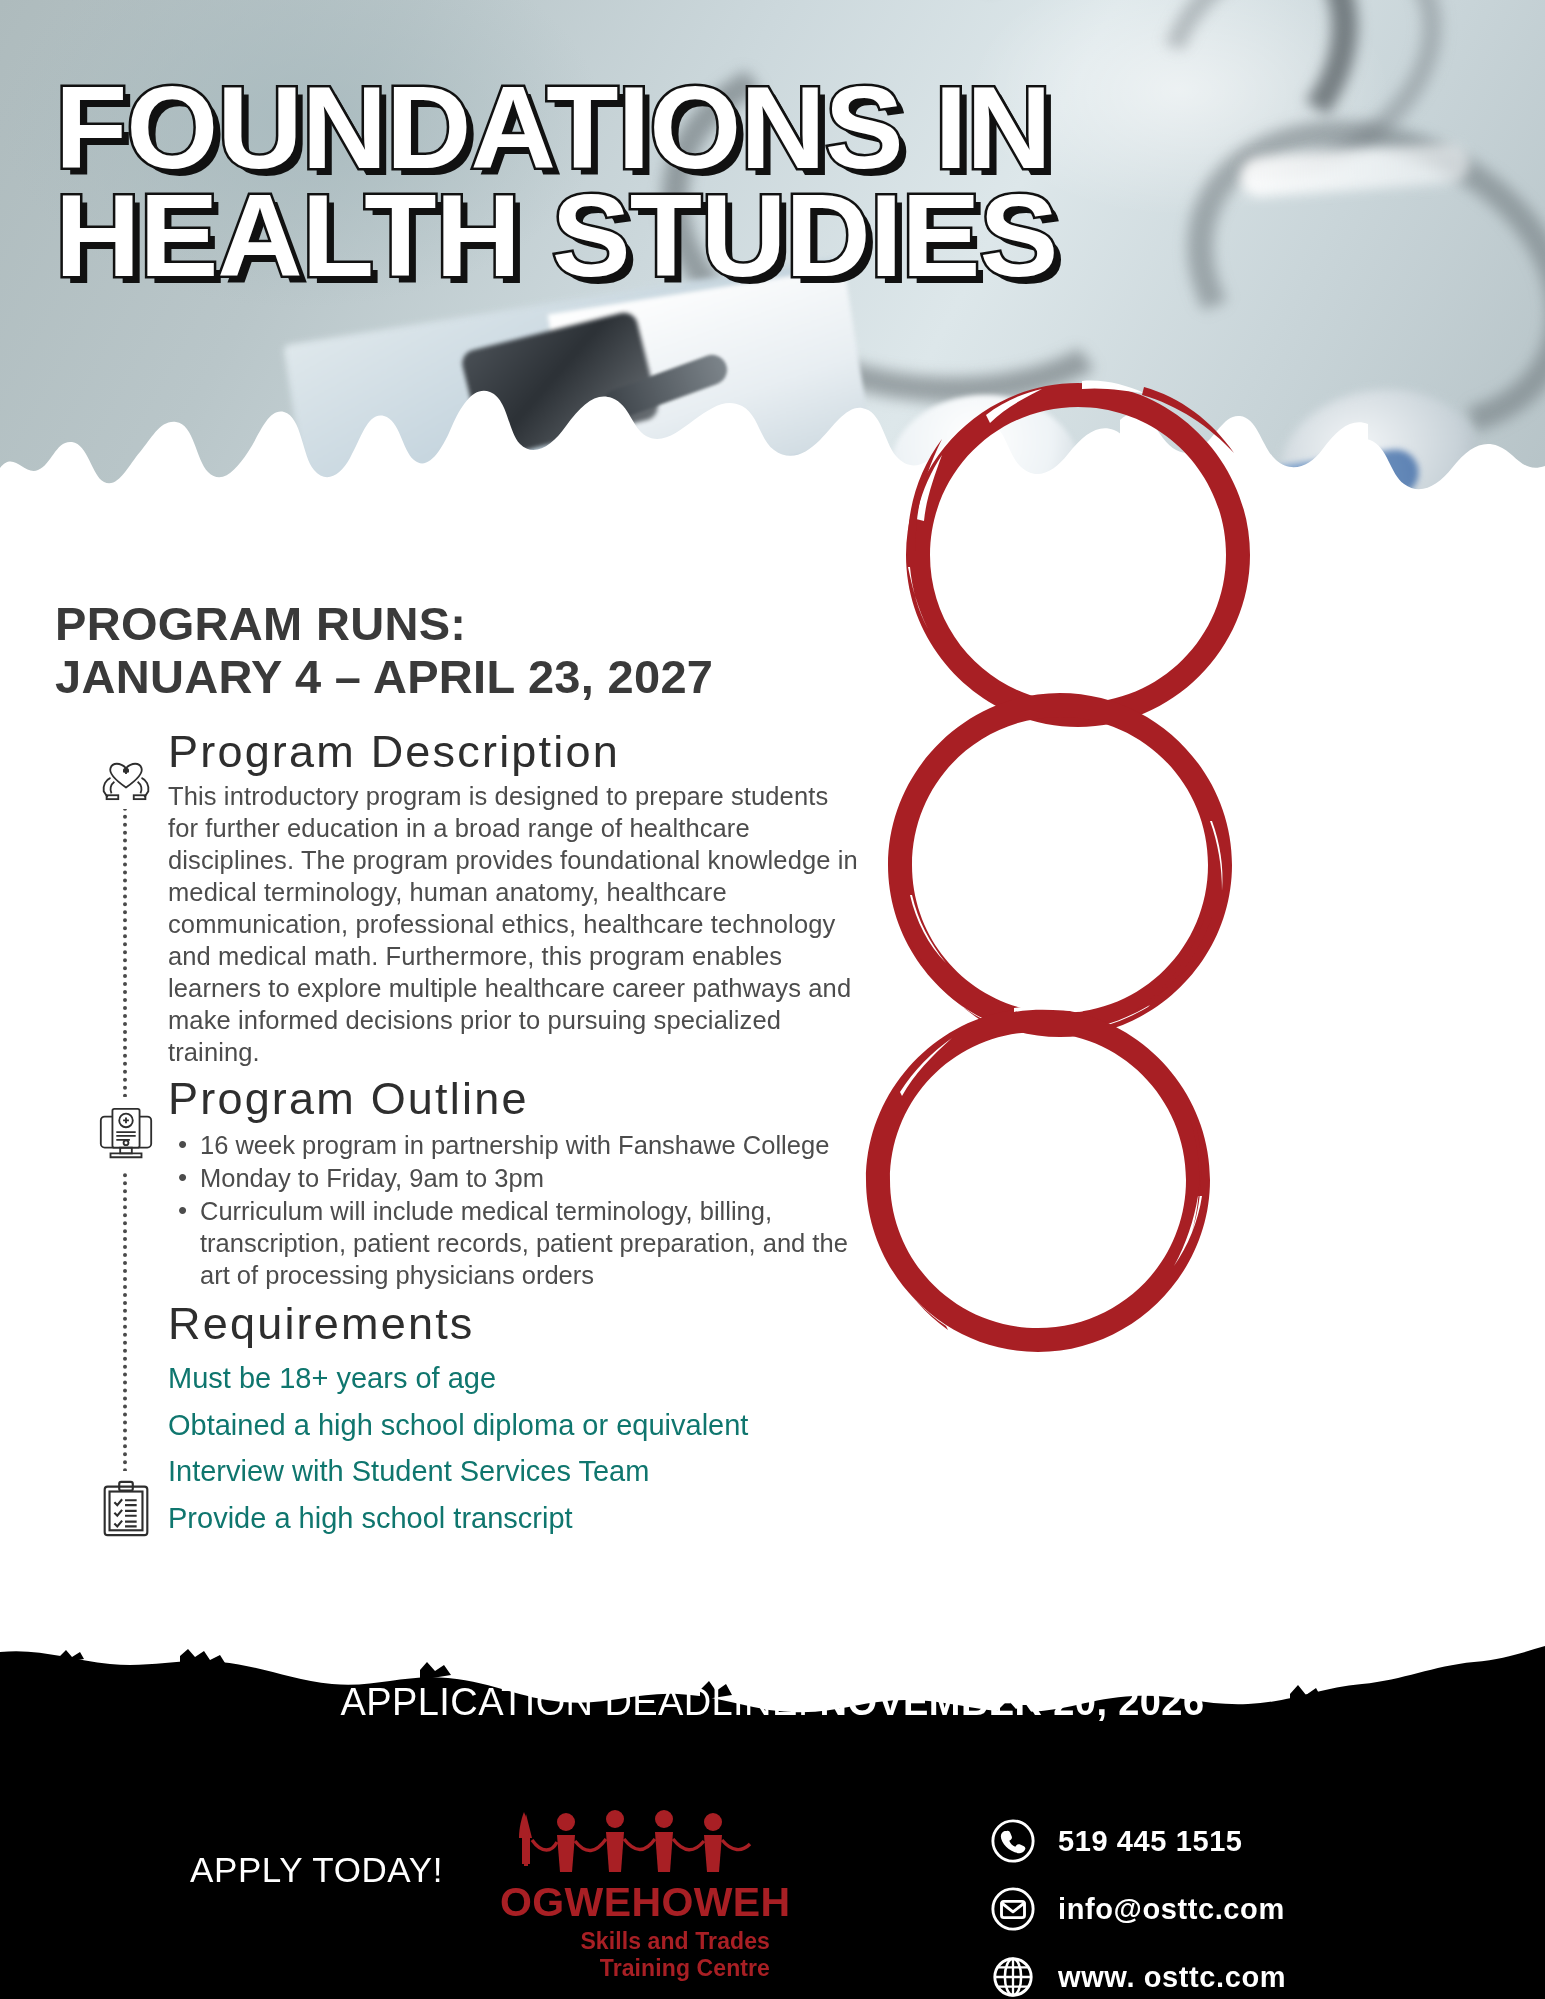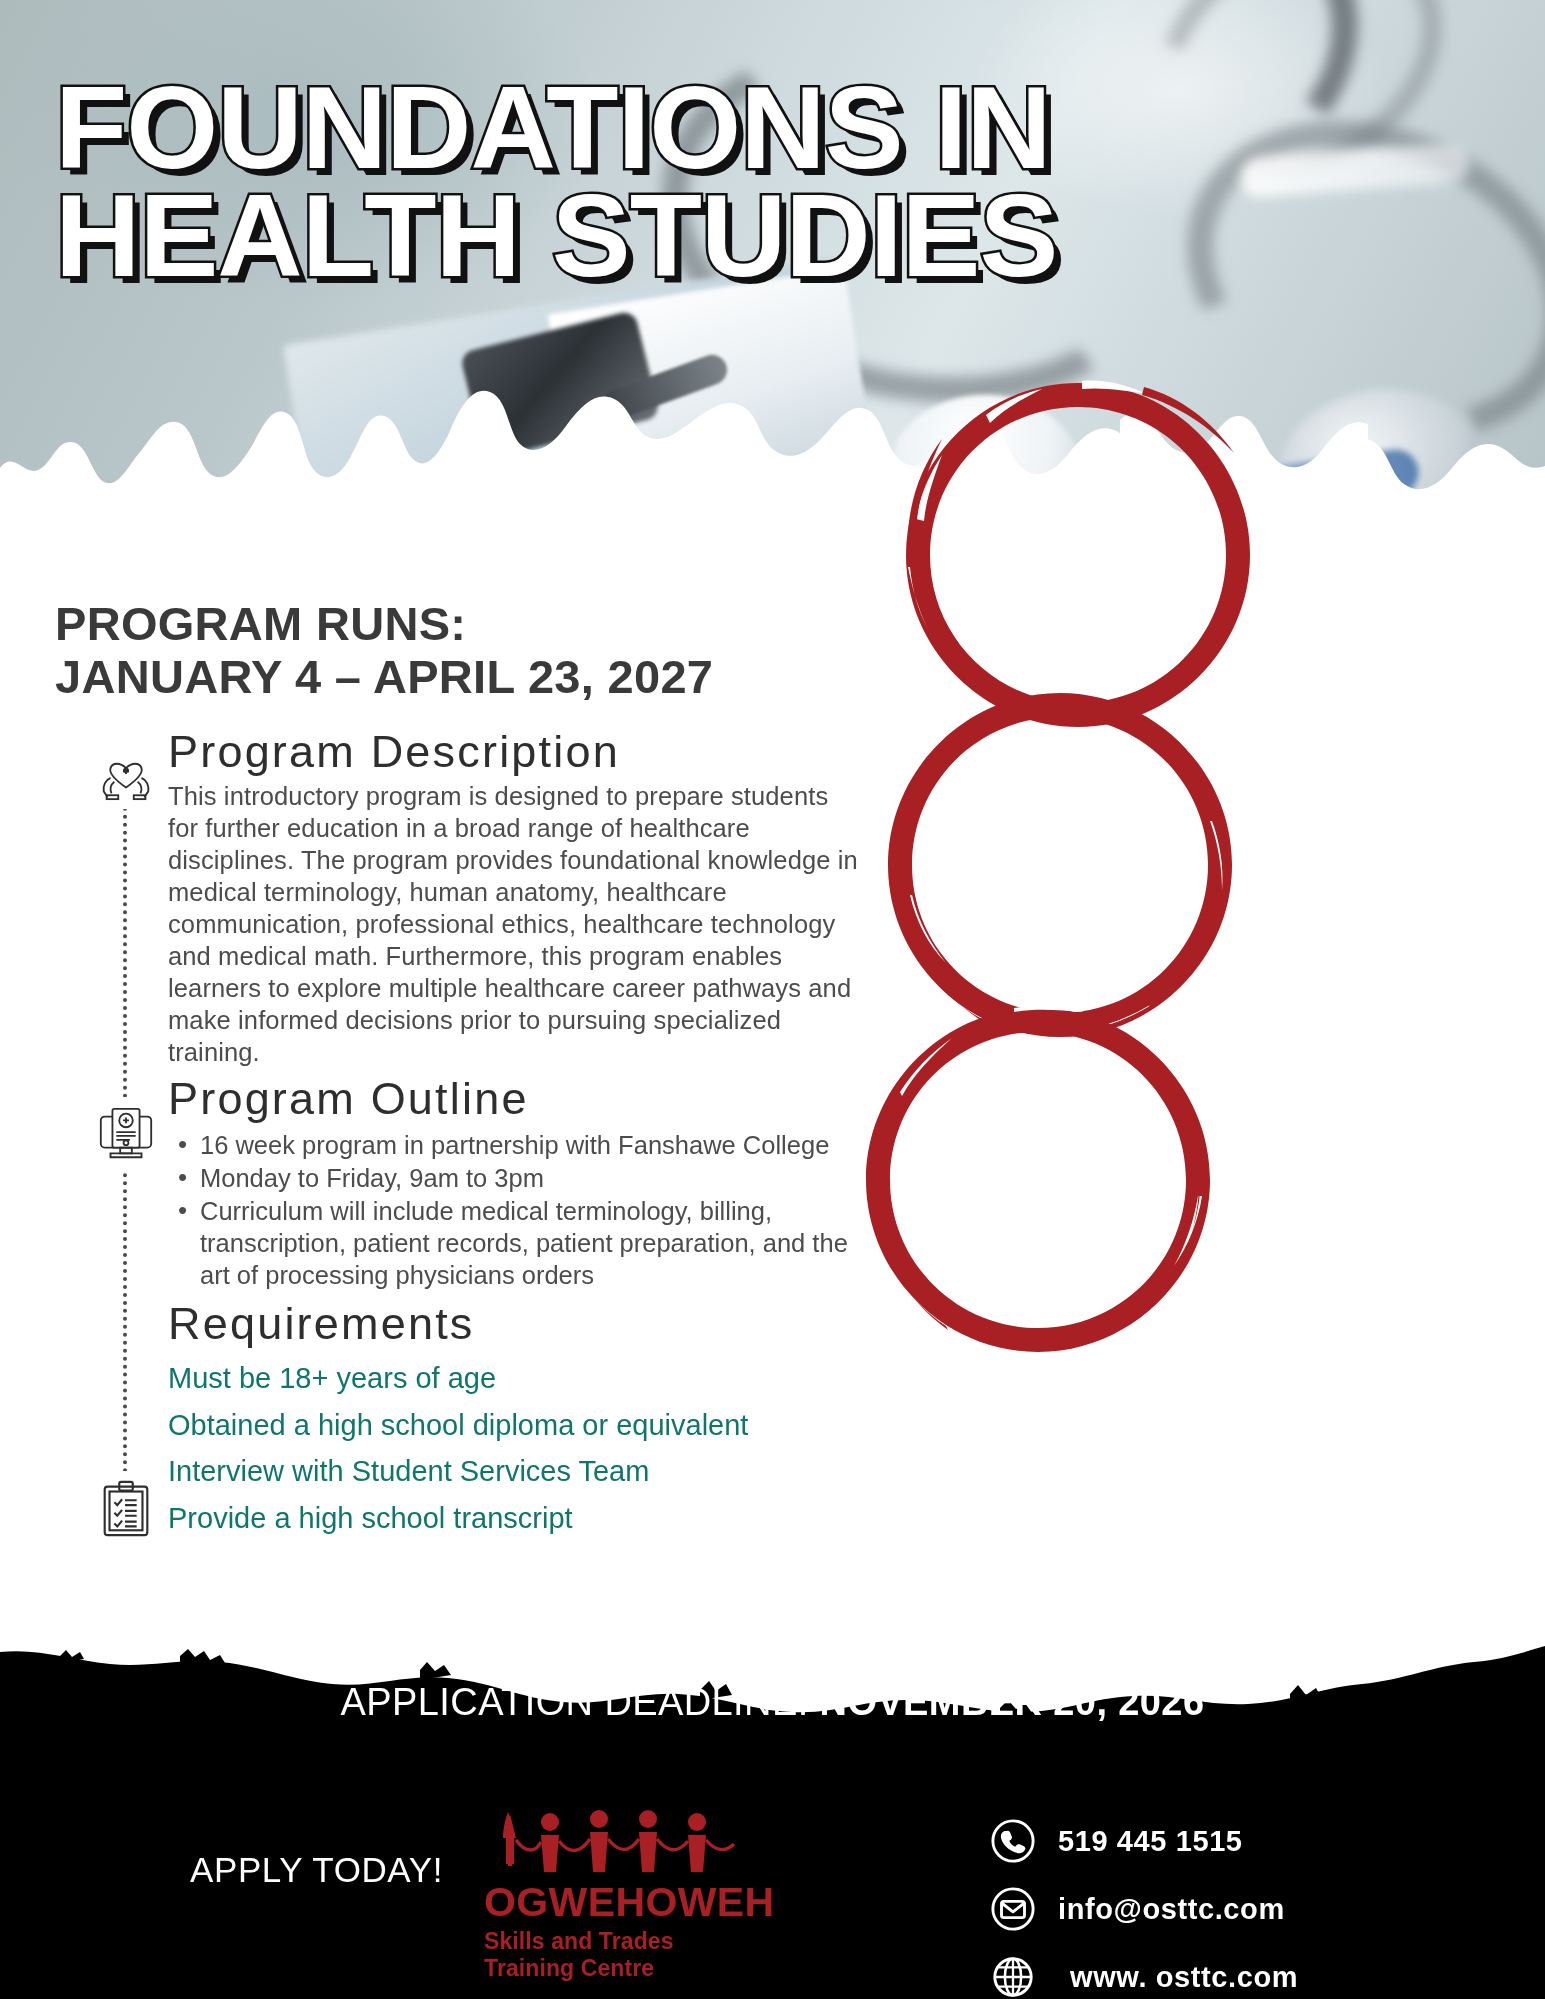--- a/index.html
+++ b/index.html
@@ -215,34 +215,34 @@
   }
   .deadline .dl-label { font-weight:300; }
   .deadline .dl-date { font-weight:700; }
 
   .apply-today {
     position:absolute; left:190px; top:1850px; z-index:9;
     font-family:"Liberation Sans", sans-serif;
     font-weight:400; font-size:35px; color:#ffffff; letter-spacing:.6px;
   }
 
-  .logo { position:absolute; left:484px; top:1808px; width:270px; z-index:9; text-align:left; }
+  .logo { position:absolute; left:500px; top:1808px; width:270px; z-index:9; text-align:right; }
   .logo-figs { width:255px; height:76px; margin:0 auto; display:block; }
   .logo-name {
     font-family:"Liberation Sans", sans-serif; font-weight:700;
     font-size:41px; color:#a81f24; letter-spacing:.4px; line-height:1; margin-top:-2px;
   }
   .logo-tag {
     font-family:"Liberation Sans", sans-serif; font-weight:700;
     font-size:23px; color:#a81f24; letter-spacing:.1px; margin-top:5px;
   }
 
   .contact { position:absolute; left:990px; top:1818px; z-index:9; }
   .contact-row { display:flex; align-items:center; margin-bottom:22px; }
-  .contact-row:last-child { margin-bottom:0;gap:12px; }
+  .contact-row:last-child { margin-bottom:0; }
   .c-icon { width:46px; height:46px; flex:0 0 46px; margin-right:22px; }
   .c-text {
     font-family:"Liberation Sans", sans-serif; font-weight:700;
     font-size:29px; color:#ffffff; letter-spacing:.6px; white-space:nowrap;
   }
 </style>
 </head>
 <body>
 
 <div class="poster">

